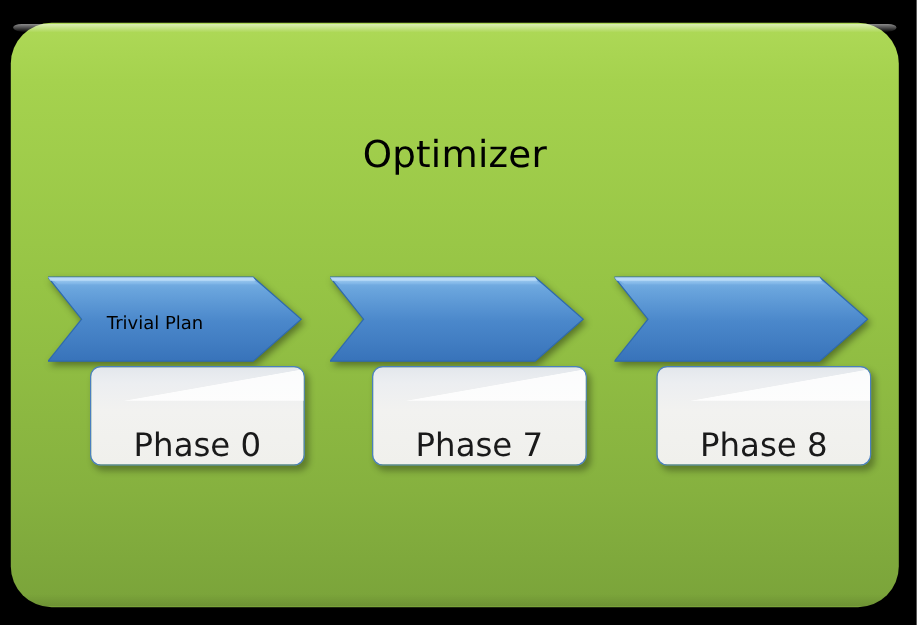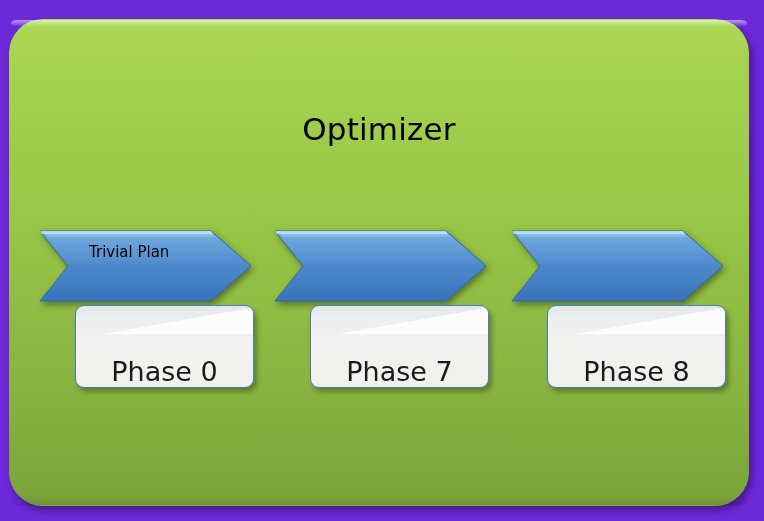--- a/index.html
+++ b/index.html
@@ -11,21 +11,21 @@
     width: 764px;
     height: 521px;
     font-family: "DejaVu Sans", "Liberation Sans", sans-serif;
     overflow: hidden;
   }
 
   #diagram-canvas {
     position: relative;
     width: 764px;
     height: 521px;
-    background: #6d28d9;
+    background: #000000;
   }
 
   
   .optimizer-container {
     position: absolute;
     left: 9px;
     top: 19px;
     width: 740px;
     height: 487px;
     border-radius: 34px;
@@ -143,21 +143,21 @@
           <linearGradient id="chevTop0" x1="0" y1="0" x2="0" y2="1">
             <stop offset="0%" stop-color="#a8d2f3"></stop>
             <stop offset="100%" stop-color="#7bb2e6"></stop>
           </linearGradient>
         </defs>
         <polygon points="0,7 171,7 211,42 171,77 0,77 28,42" fill="url(#chevGrad0)" stroke="#2f6aae" stroke-width="1"></polygon>
         <polygon points="2,8 169,8 176,13 9,13" fill="url(#chevTop0)" opacity="0.95"></polygon>
         <polygon points="0,7 171,7 173,10 2,10" fill="#bcddf7" opacity="0.9"></polygon>
       </svg>
 
-      <div class="chevron-label" style="left:49px; top:18px; width:150px;">Trivial Plan</div>
+      <div class="chevron-label" style="left:49px; top:35px; width:150px;">Trivial Plan</div>
 
       <div class="phase-box" style="left:35px; top:81px; width:177px; height:81px;">
         <span class="phase-box-label">Phase 0</span>
       </div>
     </div>
 
     <div class="phase-group" style="left:266px; top:205px; width:220px; height:155px;">
 
       <svg class="chevron" width="212" height="78" viewBox="0 0 212 78">
         <defs>

